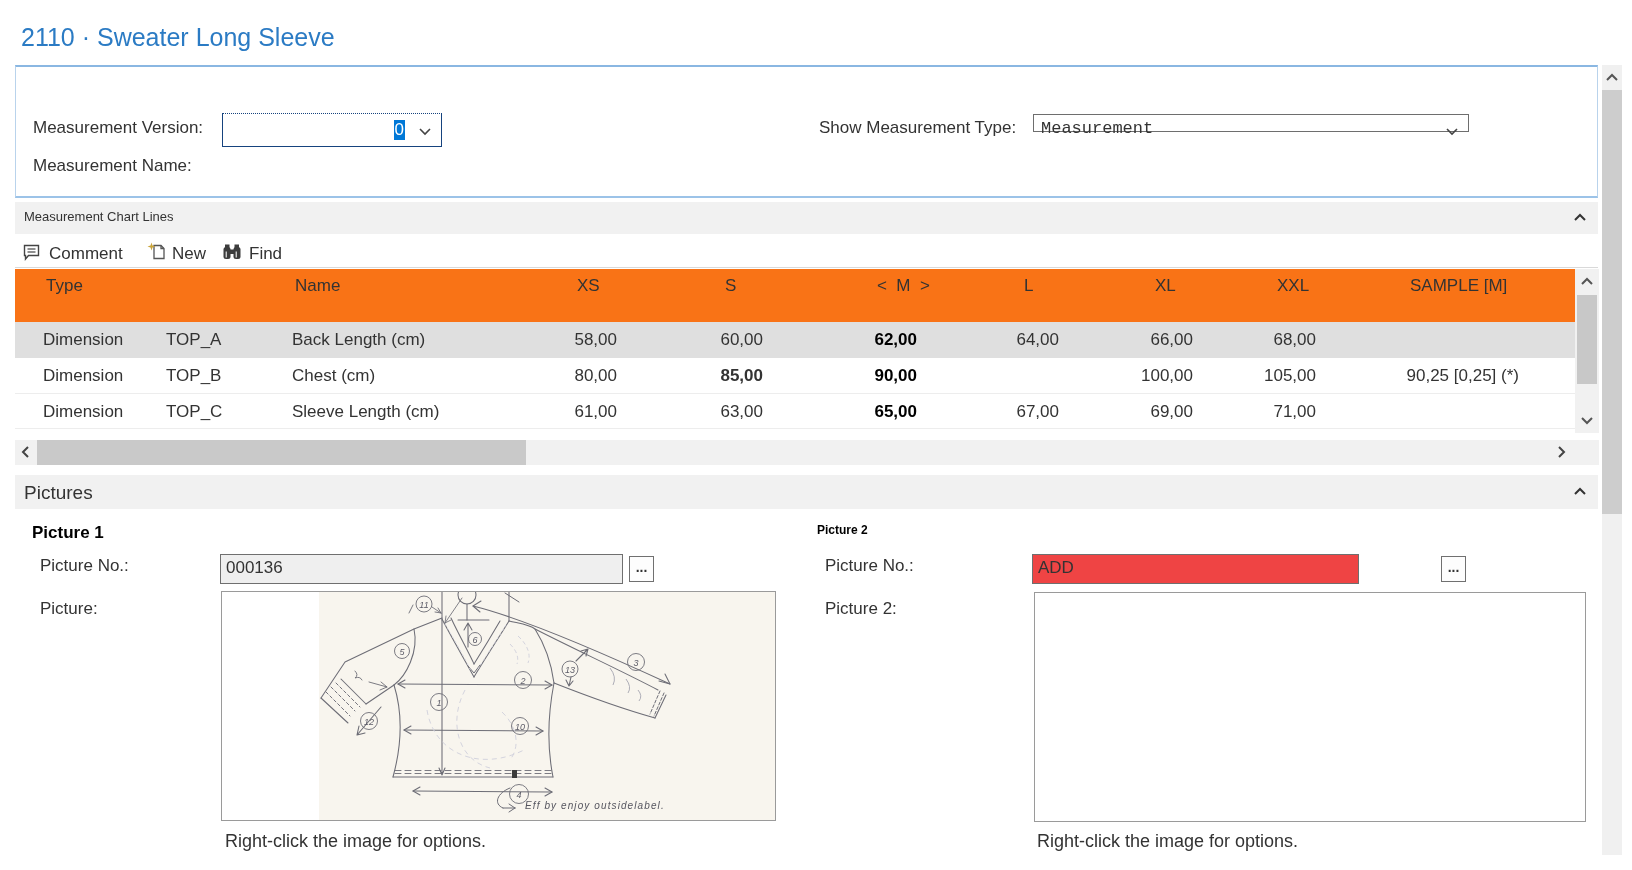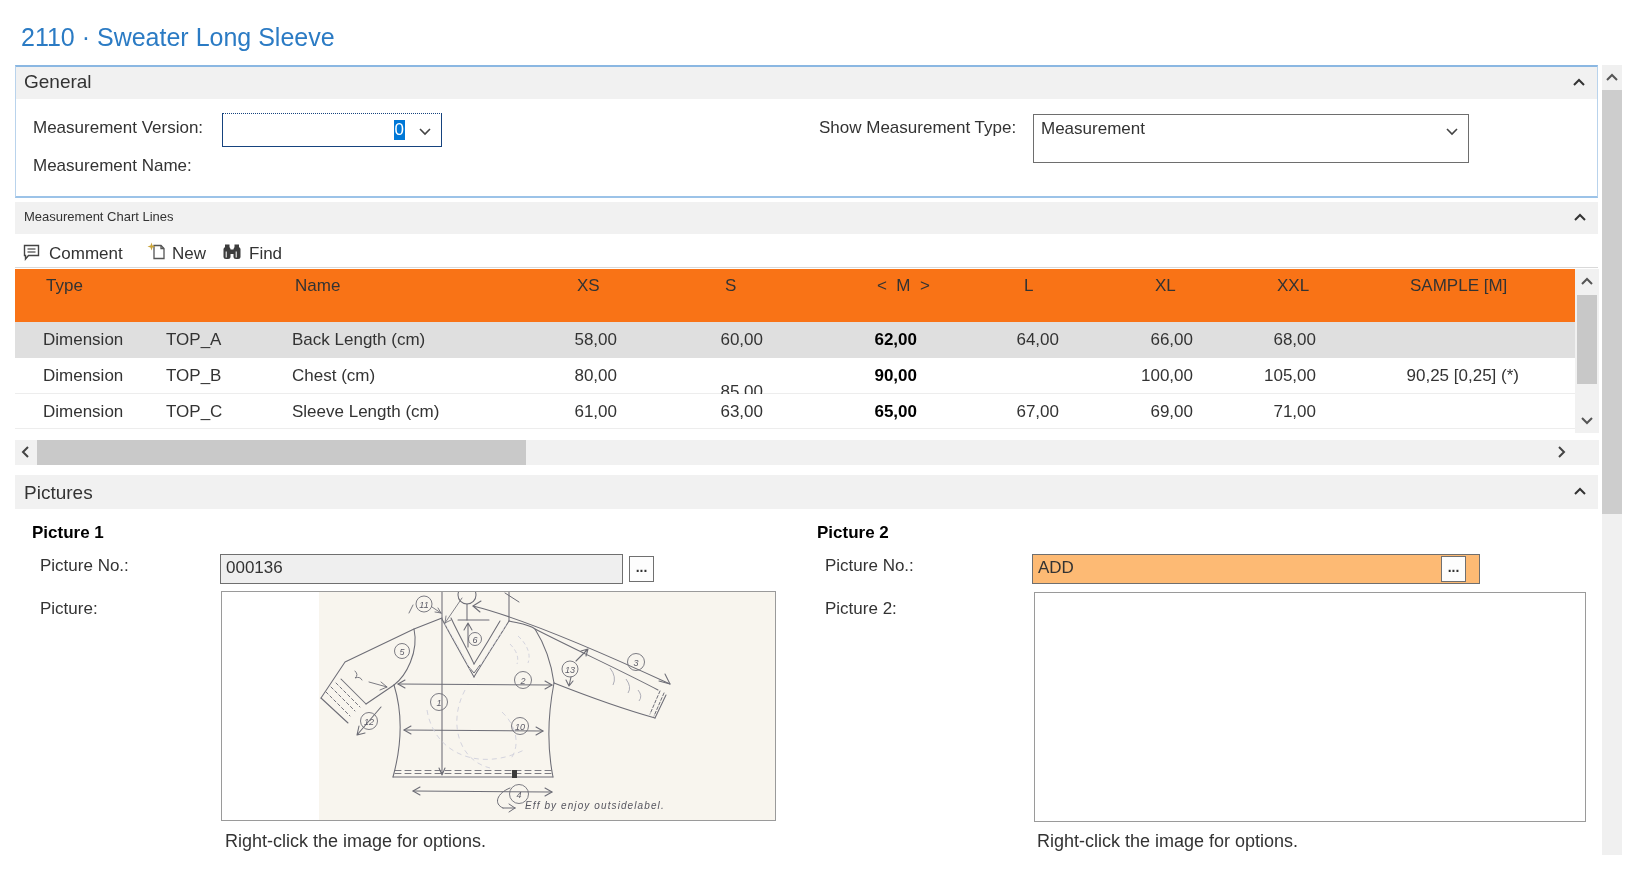--- a/index.html
+++ b/index.html
@@ -12,36 +12,30 @@
   label.fl { position:absolute; font-size:17px; color:#333; white-space:nowrap; }
   .cell { position:absolute; font-size:17px; color:#333; white-space:nowrap; }
   .num { text-align:right; }
   .bold { font-weight:bold; color:#000; }
 </style>
 </head>
 <body>
 <div class="title">2110 · Sweater Long Sleeve</div>
 
 <div class="abs" id="genbox" style="left:15px; top:65px; width:1583px; height:133px; border:1px solid #b9d3ec; border-top:2px solid #8ab7e2; border-bottom:2px solid #9cc3e8; background:#fff;">
-  <div style="position:absolute; left:0; top:0; right:0; height:32px; background:#f1f1f1;">
-    <span style="position:absolute; left:8px; top:4px; font-size:19px;">General</span>
-    <svg class="chev" style="right:10px; top:8px;" viewBox="0 0 16 16">
-        <path d="M3 10 L8 5 L13 10" fill="none" stroke="#333" stroke-width="2"></path>
-      </svg>
-  </div>
   <label class="fl" style="left:17px; top:51px;">Measurement Version:</label>
   <div class="abs" style="left:206px; top:46px; width:220px; height:34px; border:1px solid #16437e; border-top-style:dotted; background:#fff;">
     <span style="position:absolute; right:36px; top:6px; background:#0078d7; color:#fff; font-size:17px; padding:0 1px;">0</span>
     <svg class="chev" style="right:8px; top:10px;" viewBox="0 0 16 16">
         <path d="M3 5 L8 10 L13 5" fill="none" stroke="#444" stroke-width="1.6"></path>
       </svg>
   </div>
   <label class="fl" style="left:17px; top:89px;">Measurement Name:</label>
   <label class="fl" style="left:803px; top:51px;">Show Measurement Type:</label>
-  <div class="abs" style="left:1017px; top:47px; width:436px; height:49px; border:1px solid #6e6e6e; background:#fff;">
+  <div class="abs" style="left:1017px; top:47px; width:436px; height:18px; border:1px solid #6e6e6e; background:#fff;font-family:Liberation Mono, monospace;">
     <span style="position:absolute; left:7px; top:4px; font-size:17px;">Measurement</span>
     <svg class="chev" style="right:8px; top:9px;" viewBox="0 0 16 16">
         <path d="M3 5 L8 10 L13 5" fill="none" stroke="#444" stroke-width="1.6"></path>
       </svg>
   </div>
 </div>
 
 <div class="hdrbar" style="left:15px; top:202px; width:1583px; height:32px; font-size:13px;">
   <span>Measurement Chart Lines</span>
   <svg class="chev" style="right:10px; top:8px; position:absolute;" viewBox="0 0 16 16">
@@ -96,21 +90,21 @@
   <span class="cell num bold" style="left:802px; top:8px; width:100px;">62,00</span>
   <span class="cell num" style="left:944px; top:8px; width:100px;">64,00</span>
   <span class="cell num" style="left:1078px; top:8px; width:100px;">66,00</span>
   <span class="cell num" style="left:1201px; top:8px; width:100px;">68,00</span>
 </div>
 <div class="abs" style="left:15px; top:358px; width:1560px; height:36px; background:#fff; border-bottom:1px solid #ededed;">
   <span class="cell" style="left:28px; top:8px;">Dimension</span>
   <span class="cell" style="left:151px; top:8px;">TOP_B</span>
   <span class="cell" style="left:277px; top:8px;">Chest (cm)</span>
   <span class="cell num" style="left:502px; top:8px; width:100px;">80,00</span>
-  <span class="cell num" style="left:648px; top:24px; width:100px;">85,00</span>
+  <span class="cell num" style="left:648px; top:8px; width:100px;font-weight:bold;">85,00</span>
   <span class="cell num bold" style="left:802px; top:8px; width:100px;">90,00</span>
   <span class="cell num" style="left:944px; top:8px; width:100px;margin-top:45px;">95,00</span>
   <span class="cell num" style="left:1078px; top:8px; width:100px;">100,00</span>
   <span class="cell num" style="left:1201px; top:8px; width:100px;">105,00</span>
   <span class="cell num" style="left:1354px; top:8px; width:150px;">90,25 [0,25] (*)</span>
 </div>
 <div class="abs" style="left:15px; top:394px; width:1560px; height:35px; background:#fff; border-bottom:1px solid #ededed;">
   <span class="cell" style="left:28px; top:8px;">Dimension</span>
   <span class="cell" style="left:151px; top:8px;">TOP_C</span>
   <span class="cell" style="left:277px; top:8px;">Sleeve Length (cm)</span>
@@ -269,23 +263,23 @@
     <text x="147" y="133">12</text>
     <text x="298" y="138">10</text>
     <text x="297" y="206">4</text>
   </g>
   <rect x="290" y="178" width="5" height="8" fill="#3a3a3a"></rect>
   <text x="303" y="217" font-family="Liberation Sans, sans-serif" font-size="10" font-style="italic" fill="#55555f" letter-spacing="1.1">Eff by enjoy outsidelabel.</text>
 </svg>
 </div>
 <span class="cell" style="left:225px; top:831px; font-size:18px;">Right-click the image for options.</span>
 
-<span class="cell bold" style="left:817px; top:523px; font-size:17px;">Picture 2</span>
+<span class="cell bold" style="left:817px; top:523px; font-size:12px;">Picture 2</span>
 <label class="fl" style="left:825px; top:556px;">Picture No.:</label>
-<div class="abs" style="left:1032px; top:554px; width:448px; height:30px; border:1px solid #6f6f6f; background:#fdba74;">
+<div class="abs" style="left:1032px; top:554px; width:327px; height:30px; border:1px solid #6f6f6f; background:#ef4444;">
   <span style="position:absolute; left:5px; top:3px; font-size:17px;">ADD</span>
 </div>
 <div class="abs" style="left:1441px; top:556px; width:25px; height:26px; border:1px solid #707070; background:#fdfdfd; text-align:center; font-weight:bold; font-size:14px; line-height:20px;">...</div>
 <label class="fl" style="left:825px; top:599px;">Picture 2:</label>
 <div class="abs" style="left:1034px; top:592px; width:552px; height:230px; border:1px solid #9a9a9a; background:#fff;"></div>
 <span class="cell" style="left:1037px; top:831px; font-size:18px;">Right-click the image for options.</span>
 
 <div class="abs" style="left:1602px; top:65px; width:20px; height:790px; background:#f0f0f0;">
   <svg class="abs" style="left:3px; top:6px;" width="14" height="14" viewBox="0 0 14 14">
       <path d="M2 9 L7 4 L12 9" fill="none" stroke="#555" stroke-width="2"></path>

